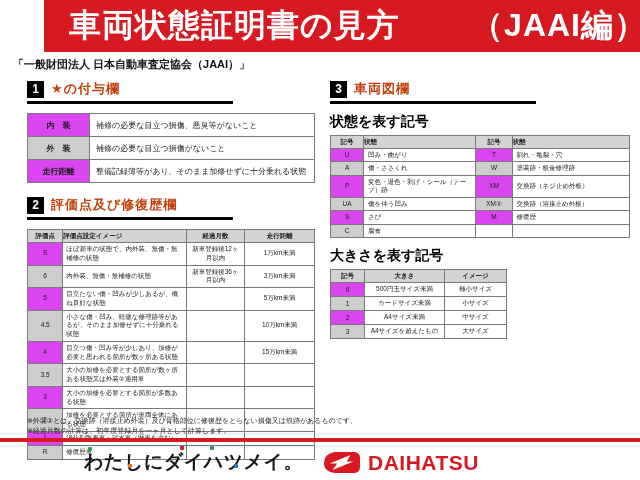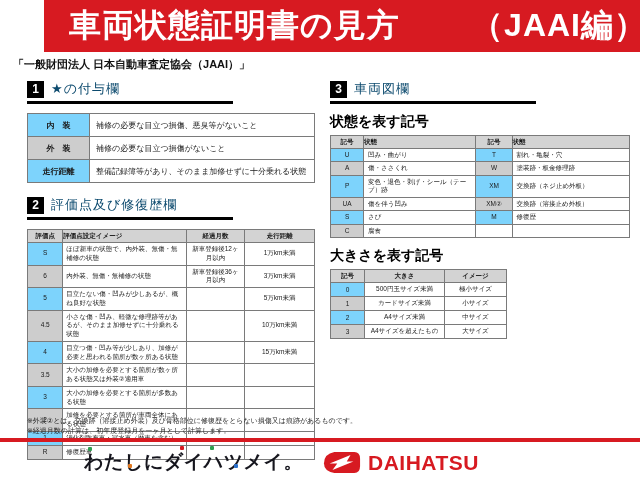--- a/index.html
+++ b/index.html
@@ -25,26 +25,26 @@
   
   .sec-head {
     display:flex; align-items:center; gap:7px;
     border-bottom:3px solid #000; padding-bottom:3px; width:206px;
   }
   .num-box {
     width:17px; height:17px; background:#000; color:#fff;
     font-size:12px; font-weight:bold; display:flex;
     align-items:center; justify-content:center; flex:0 0 auto;
   }
-  .sec-title { font-size:13px; font-weight:normal; color:#0c4a6e; letter-spacing:1px; }
+  .sec-title { font-size:13px; font-weight:bold; color:#c2410c; letter-spacing:1px; }
   
   table { border-collapse:collapse; width:100%; table-layout:fixed; }
   td, th { border:1px solid #7a7a7a; vertical-align:middle; }
   th { background:#d3d3d3; font-weight:bold; text-align:center; }
-  .shade-a { background:#7dd3fc; }
+  .shade-a { background:#d946ef; }
   .shade-b { background:#cdcdcd; }
   
   .t1 { margin-top:9px; font-size:8px; }
   .t1 td { height:23px; padding:2px 6px; }
   .t1 .lbl { width:62px; text-align:center; font-weight:bold; }
   
   .t2 { margin-top:9px; font-size:6.5px; line-height:1.35; }
   .t2 th { height:13px; font-size:6.5px; }
   .t2 td { padding:2px 3px; height:14px; }
   .t2 .c0 { width:35px; text-align:center; }

